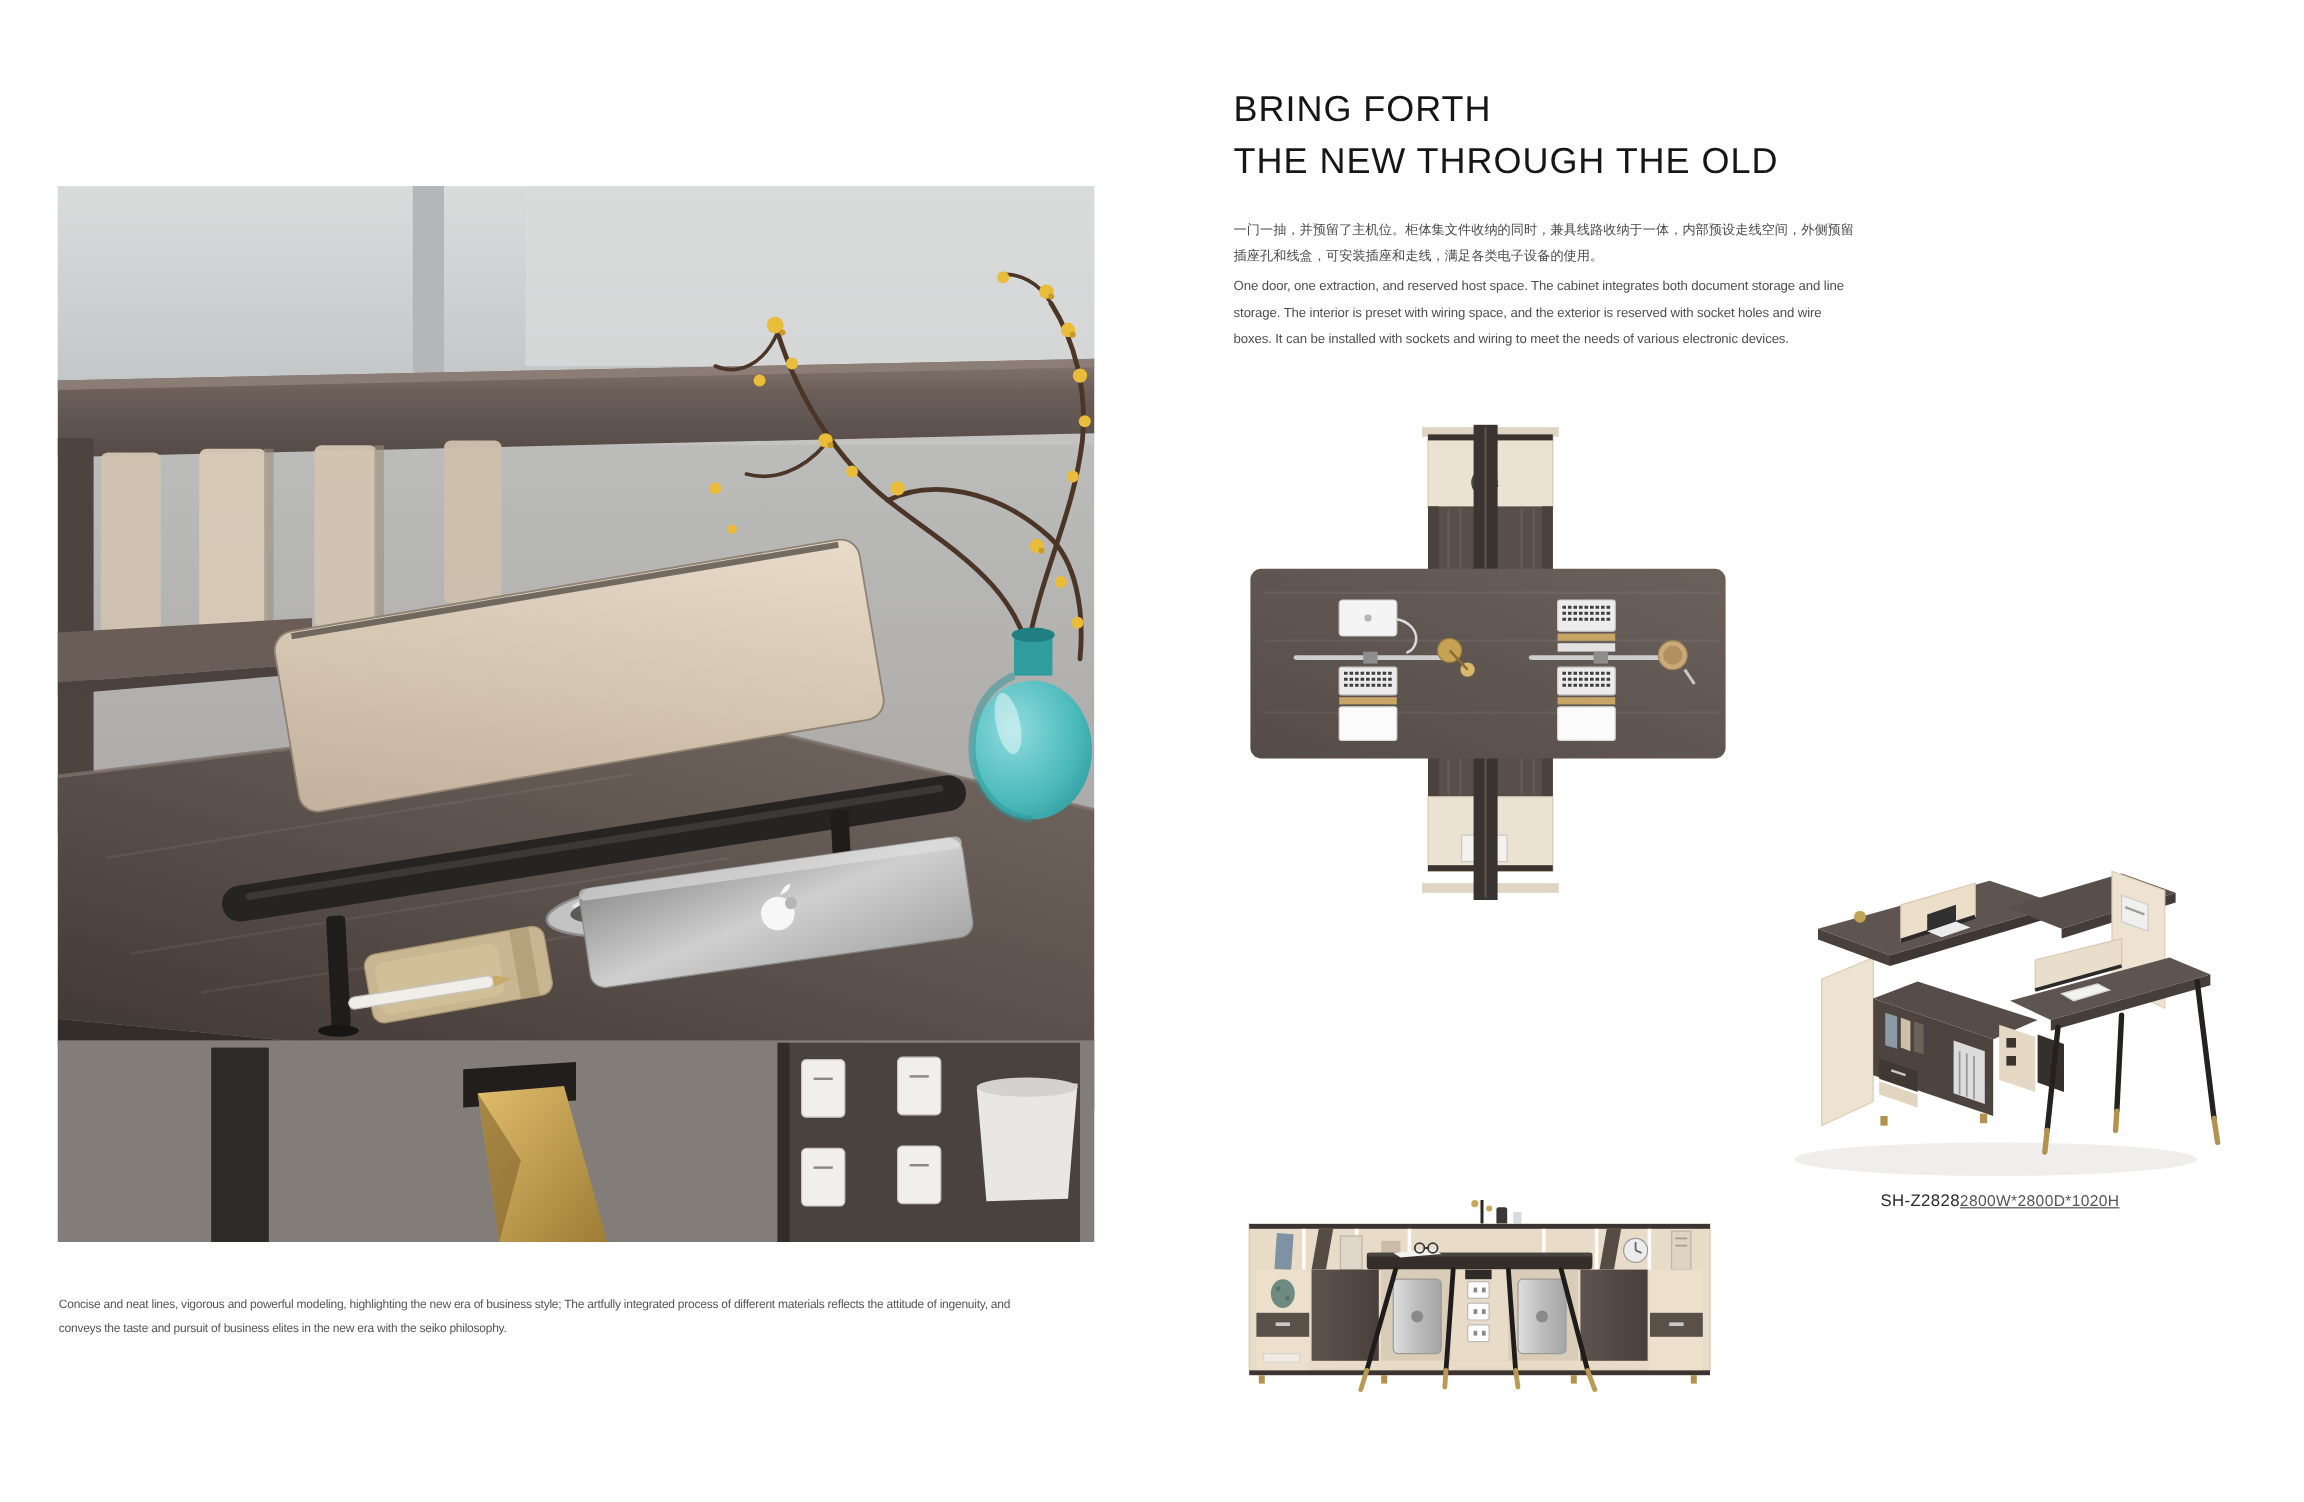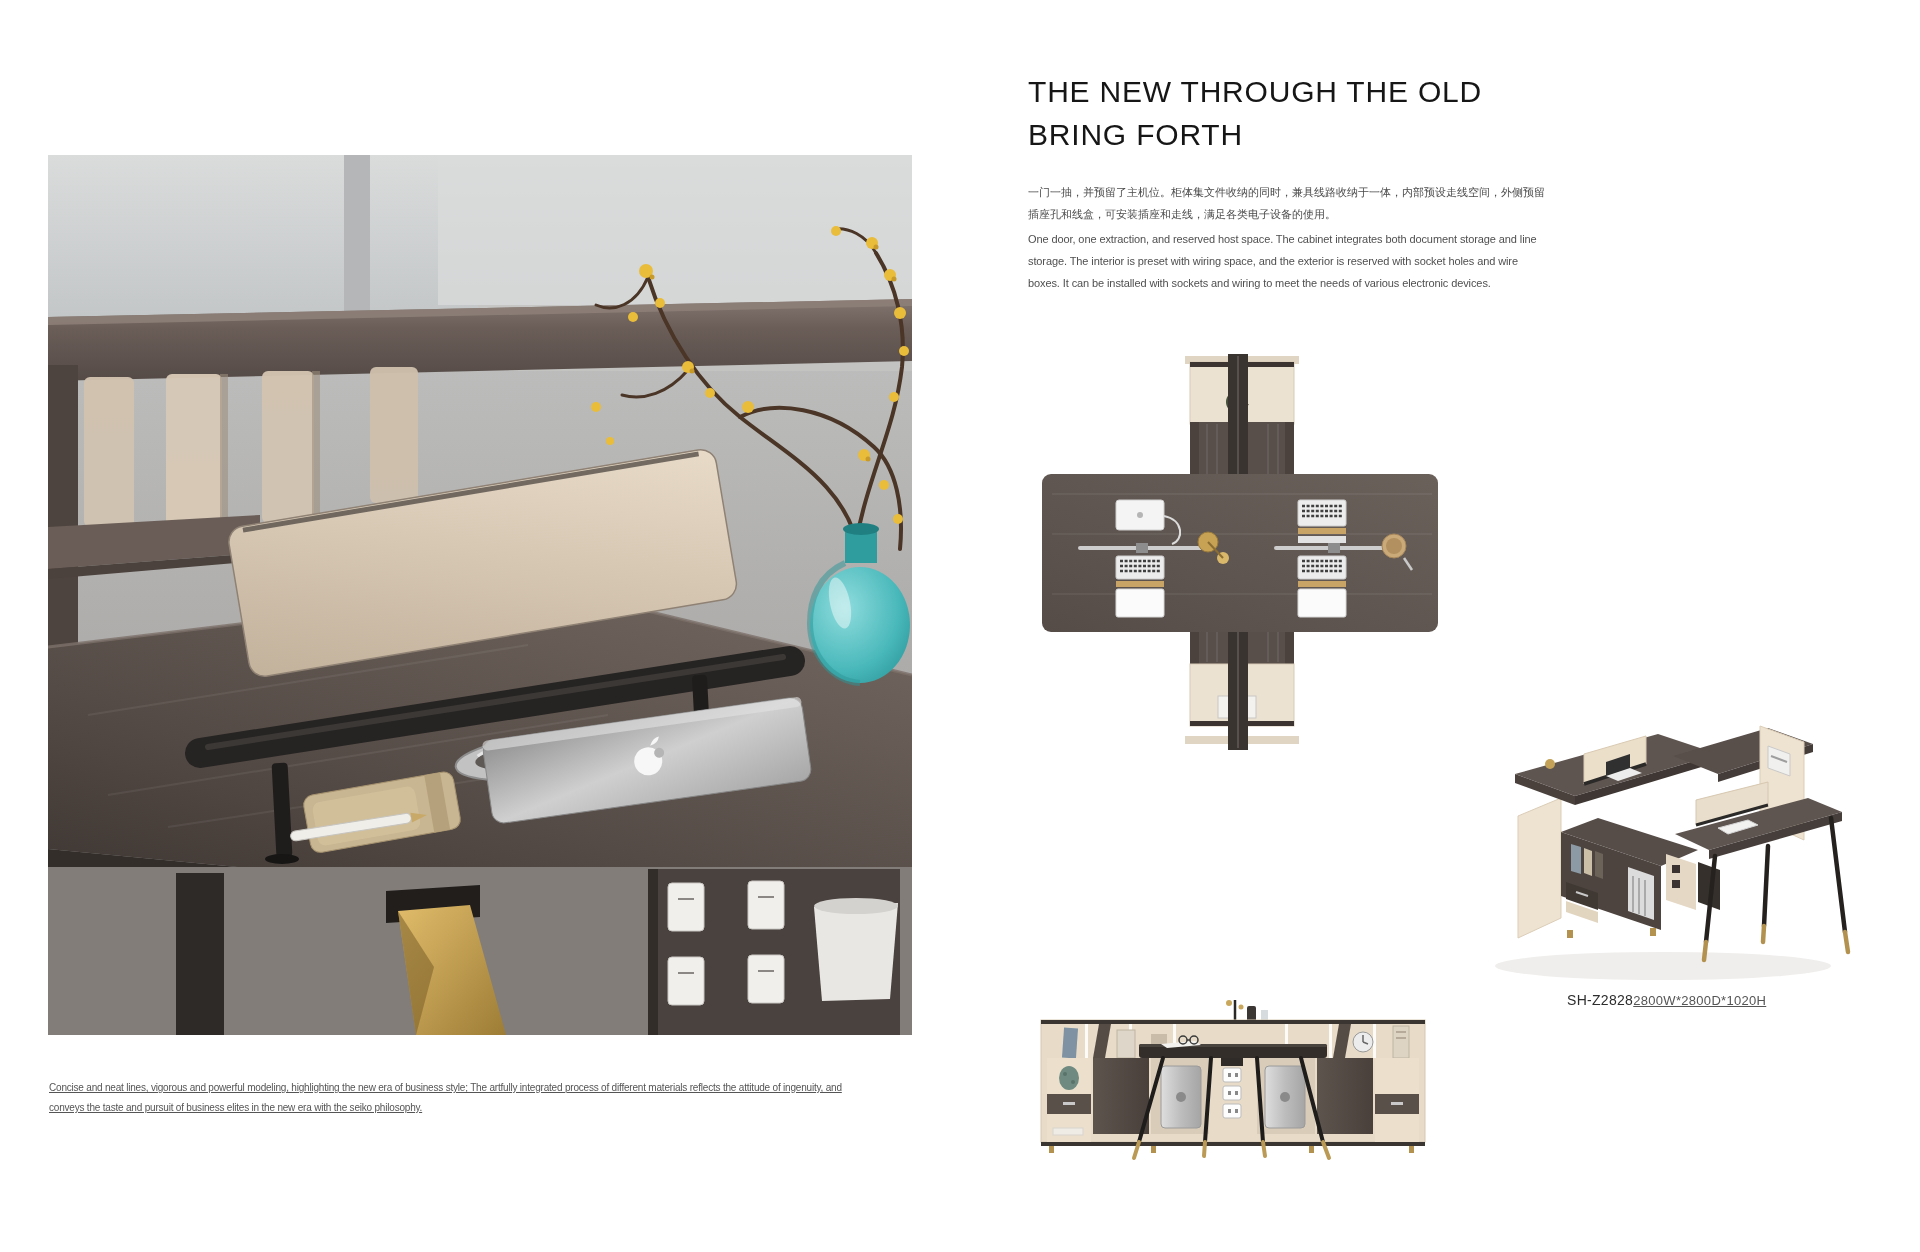--- a/index.html
+++ b/index.html
@@ -2,21 +2,21 @@
 <html><head>
 <meta charset="utf-8">
 <style>
   html,body{margin:0;padding:0;background:#ffffff;}
   body{font-family:"Liberation Sans", sans-serif; -webkit-font-smoothing:antialiased;}
   .sheet{position:relative;width:1920px;height:1252px;background:#ffffff;overflow:hidden;}
   .abs{position:absolute;}
   
   .photo{left:48px;top:155px;width:864px;height:880px;}
   .cap-zh{left:49px;top:1046px;font-size:11px;color:#3f3f3f;white-space:nowrap;letter-spacing:0.15px;}
-  .cap-en{left:49px;top:1078px;font-size:10px;color:#555;line-height:20px;letter-spacing:-0.2px;white-space:nowrap;text-decoration:underline;}
+  .cap-en{left:49px;top:1078px;font-size:10px;color:#555;line-height:20px;letter-spacing:-0.2px;white-space:nowrap;}
   .pagenum{font-size:12px;color:#4a4a4a;letter-spacing:1px;margin-top:36px;}
   .pn-left{left:55px;top:1220px;}
   .pn-right{left:1836px;top:1220px;font-weight:bold;}
   .pn-dash{margin-right:7px;color:#6a6a6a;}
   
   .title{left:1028px;top:70px;font-size:30px;line-height:43px;color:#161616;letter-spacing:0.8px;font-weight:400;}
   .body-zh{left:1028px;top:181px;font-size:11px;line-height:22px;color:#4b4b4b;white-space:nowrap;}
   .body-en{left:1028px;top:228px;font-size:11px;line-height:22px;color:#4f4f4f;white-space:nowrap;letter-spacing:-0.1px;}
   .topview{left:1032px;top:344px;width:416px;height:416px;}
   .iso{left:1468px;top:704px;width:392px;height:292px;}
@@ -219,22 +219,22 @@
 
   <div class="abs cap-en">
     <div>Concise and neat lines, vigorous and powerful modeling, highlighting the new era of business style; The artfully integrated process of different materials reflects the attitude of ingenuity, and</div>
     <div>conveys the taste and pursuit of business elites in the new era with the seiko philosophy.</div>
   </div>
   <div class="abs pagenum pn-left">
     <span class="pn-dash">—</span><span>64</span>
   </div>
 
   <div class="abs title">
+    <div>BRING FORTH</div>
     <div>THE NEW THROUGH THE OLD</div>
-    <div>BRING FORTH</div>
   </div>
 
   <div class="abs body-en">
     <div>One door, one extraction, and reserved host space. The cabinet integrates both document storage and line</div>
     <div>storage. The interior is preset with wiring space, and the exterior is reserved with socket holes and wire</div>
     <div>boxes. It can be installed with sockets and wiring to meet the needs of various electronic devices.</div>
   </div>
 
   <div class="abs body-zh">
     <div>一门一抽，并预留了主机位。柜体集文件收纳的同时，兼具线路收纳于一体，内部预设走线空间，外侧预留</div>

